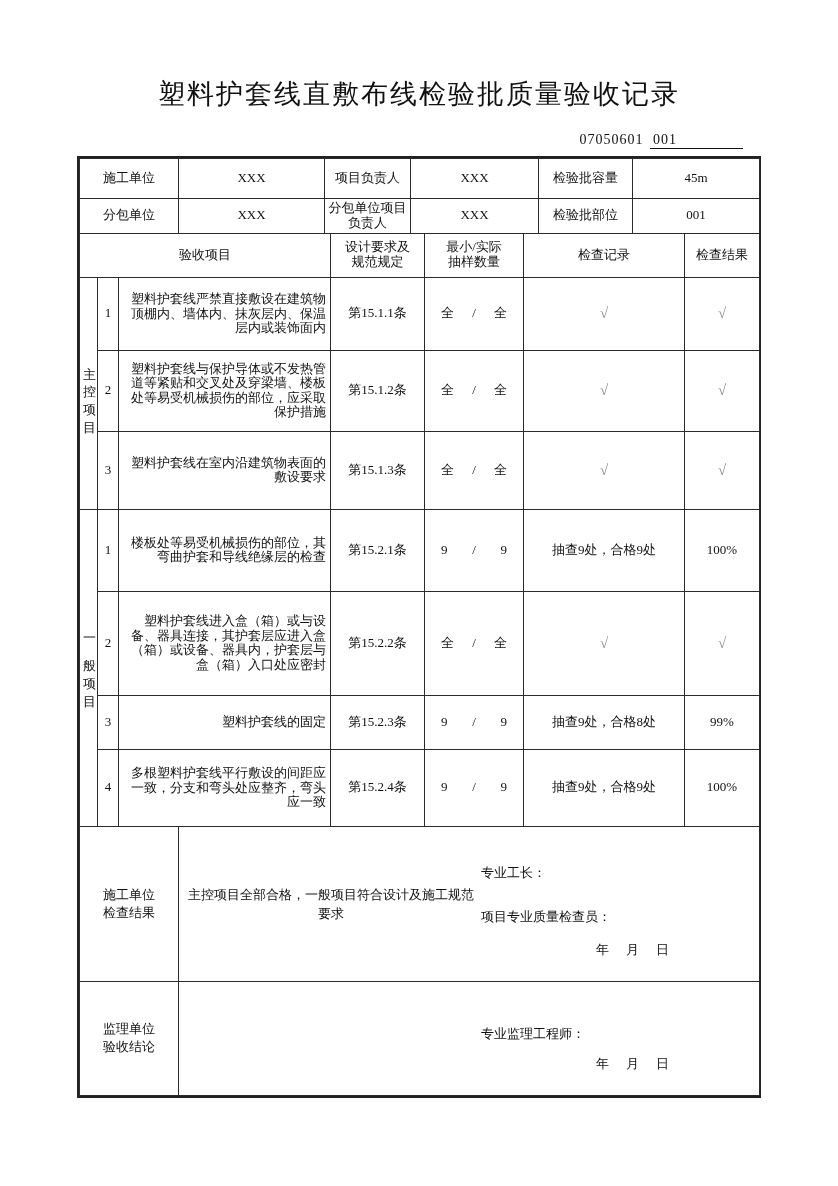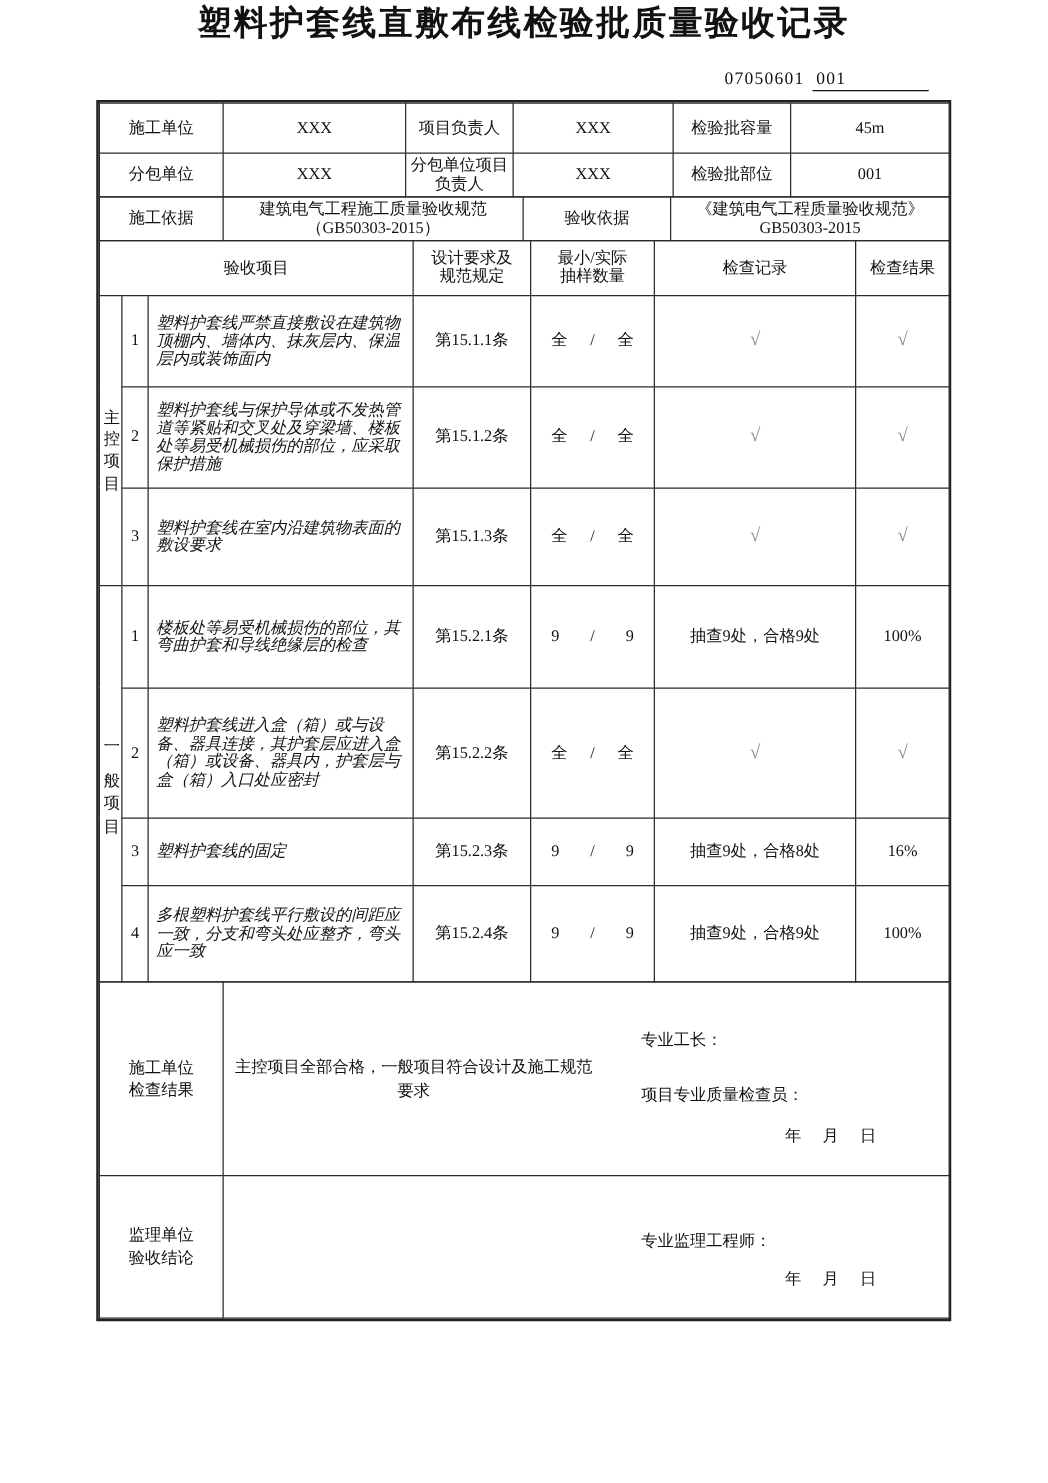--- a/index.html
+++ b/index.html
@@ -4,22 +4,22 @@
 <style>
   html,body{margin:0;padding:0;background:#ffffff;}
   body{
     width:838px;height:1186px;
     font-family:"Liberation Serif","DejaVu Serif",serif;
     color:#111;
     -webkit-font-smoothing:antialiased;
   }
   .page{width:838px;height:1186px;position:relative;}
   .title{
-    margin:0 0 0 0;
-    text-align:center;font-size:27px;font-weight:bold;letter-spacing:2px;
+    padding-top:76px;margin:0 0 0 0;
+    text-align:center;font-size:27px;font-weight:normal;letter-spacing:2px;
   }
   .formno-line{
     width:680px;margin:20px auto 4px auto;text-align:right;
     font-size:14px;height:20px;
   }
   .formno-line .code{letter-spacing:1px;}
   .formno-line .serial{
     display:inline-block;min-width:90px;border-bottom:1px solid #111;
     text-align:left;padding-left:3px;margin-left:3px;margin-right:16px;letter-spacing:1px;
   }
@@ -30,39 +30,39 @@
   table + table{margin-top:-1px;}
   td{
     border:1px solid #2b2b2b;
     font-size:13px;line-height:1.15;
     text-align:center;vertical-align:middle;
     padding:2px 3px;overflow:hidden;
     white-space:pre-line;
   }
   .t-footer{border-top:1px solid #2b2b2b;}
   .desc{
-    text-align:left;vertical-align:middle;line-height:1.12;
-    padding:3px 4px 3px 6px;letter-spacing:0;font-style:italic;
+    text-align:right;vertical-align:middle;line-height:1.12;
+    padding:3px 4px 3px 6px;letter-spacing:0;
   }
   .num{padding:0;}
   .vcell{padding:0;}
   .vlabel{
     writing-mode:vertical-lr;text-orientation:upright;
     margin:0 auto;letter-spacing:1.45em;font-size:13px;
   }
   .sample{display:flex;justify-content:space-between;padding:0 13px;}
   .check{color:#8c8c8c;font-size:15px;font-style:italic;}
   .flabel{line-height:1.4;}
   .fcontent{padding:0;vertical-align:top;}
   .fbox{position:relative;width:100%;height:100%;}
   .concl{
     position:absolute;left:2px;top:50%;transform:translateY(-50%);
     width:300px;text-align:center;white-space:pre-line;line-height:1.5;
   }
-  .sig{position:absolute;white-space:pre;margin-left:32px;}
+  .sig{position:absolute;white-space:pre;}
   .c-sign1{left:302px;top:24px;}
   .c-sign2{left:302px;top:68px;}
   .c-date{left:417px;top:101px;letter-spacing:2px;}
   .s-sign1{left:302px;top:30px;}
   .s-date{left:417px;top:60px;letter-spacing:2px;}
 </style>
 </head>
 <body>
 
 <div class="page">
@@ -99,38 +99,20 @@
         <td>XXX</td>
         <td>分包单位项目
 负责人</td>
         <td>XXX</td>
         <td>检验批部位</td>
         <td>001</td>
       </tr>
     </tbody>
       </table>
 
-    <table>
-      <colgroup>
-          <col style="width:99px">
-          <col style="width:240px">
-          <col style="width:118px">
-          <col style="width:223px">
-        </colgroup>
-      <tbody>
-          <tr style="height:35px">
-        <td>施工依据</td>
-        <td>建筑电气工程施工质量验收规范
-（GB50303-2015）</td>
-        <td>验收依据</td>
-        <td>《建筑电气工程质量验收规范》
-GB50303-2015</td>
-      </tr>
-    </tbody>
-      </table>
 
     <table>
       <colgroup>
           <col style="width:18px">
           <col style="width:21px">
           <col style="width:212px">
           <col style="width:94px">
           <col style="width:99px">
           <col style="width:161px">
           <col style="width:75px">
@@ -188,21 +170,21 @@
         <td><div class="sample"><span>全</span><span>/</span><span>全</span></div></td>
         <td class="check">√</td>
         <td class="check">√</td>
       </tr>
       <tr style="height:54px">
         <td class="num">3</td>
         <td class="desc">塑料护套线的固定</td>
         <td>第15.2.3条</td>
         <td><div class="sample"><span>9</span><span>/</span><span>9</span></div></td>
         <td>抽查9处，合格8处</td>
-        <td>16%</td>
+        <td>99%</td>
       </tr>
       <tr style="height:77px">
         <td class="num">4</td>
         <td class="desc">多根塑料护套线平行敷设的间距应一致，分支和弯头处应整齐，弯头应一致</td>
         <td>第15.2.4条</td>
         <td><div class="sample"><span>9</span><span>/</span><span>9</span></div></td>
         <td>抽查9处，合格9处</td>
         <td>100%</td>
       </tr>
     </tbody>

